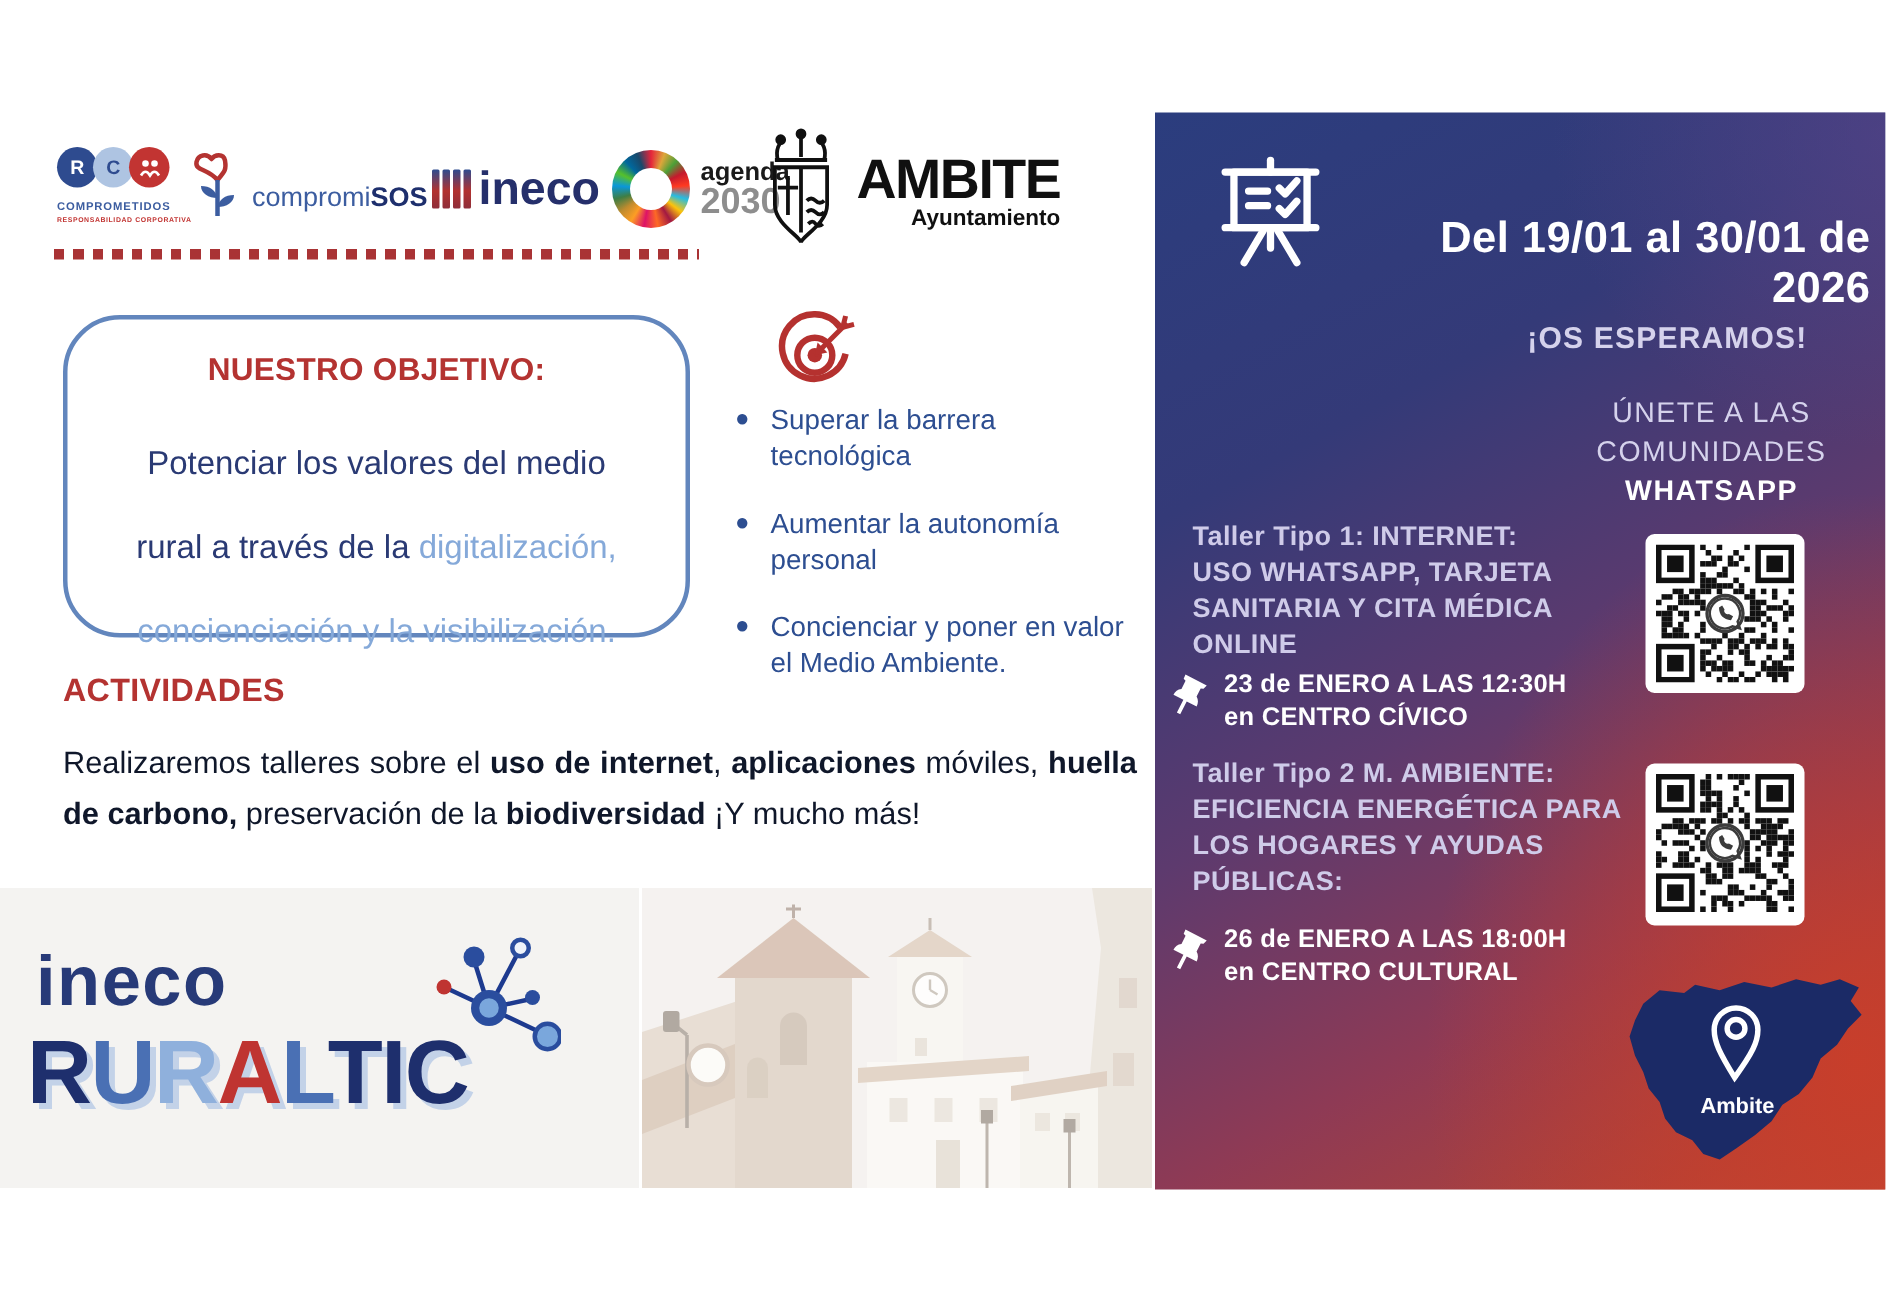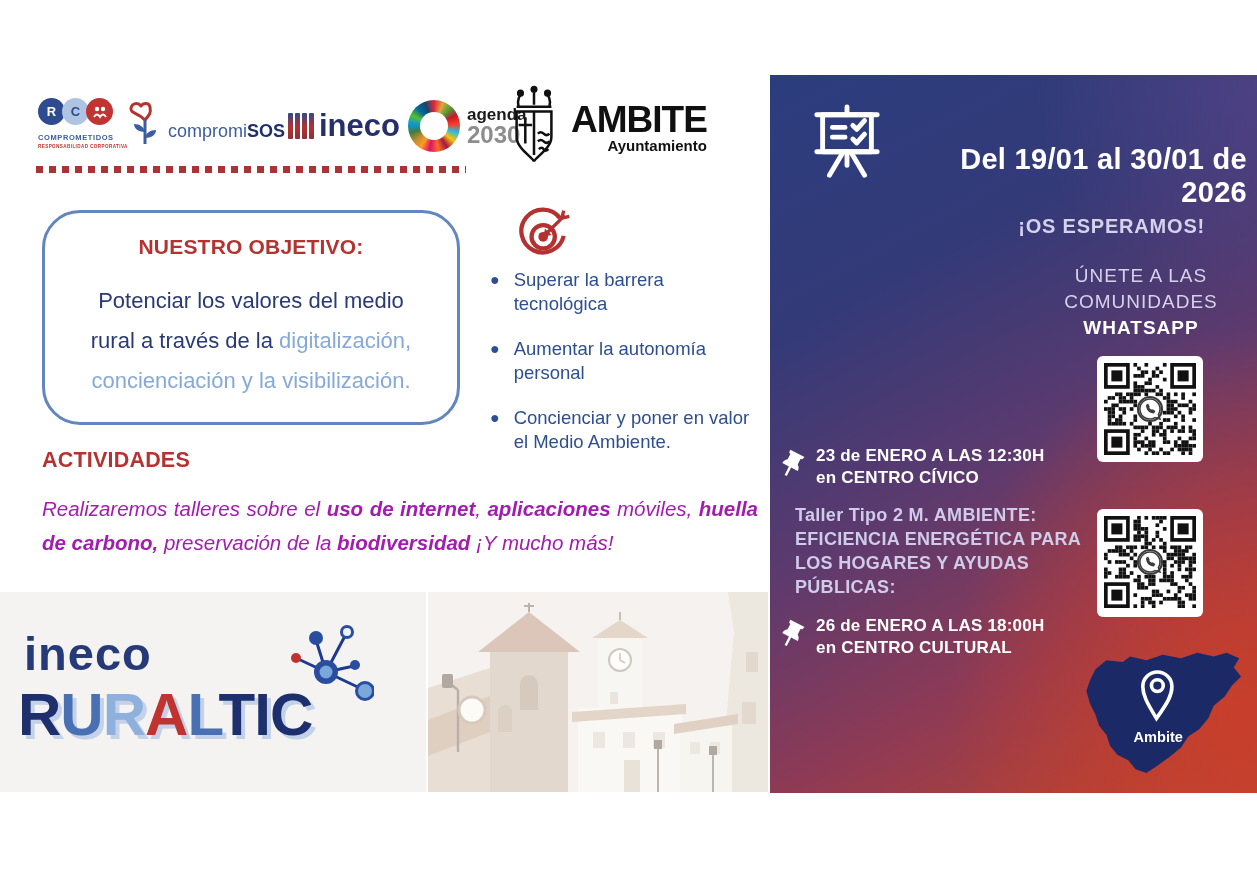--- a/index.html
+++ b/index.html
@@ -44,35 +44,35 @@
                  font-family:"Liberation Sans", sans-serif; }
   .ambite-sub  { font-size:15px; font-weight:bold; color:#101010; text-align:right; margin-top:-4px;}
 
   .dotted-line { position:absolute; left:36px; top:166px; width:430px; height:7px;
      background:repeating-linear-gradient(90deg,#a93335 0 7px,transparent 7px 13px); }
 
   
   .obj-box { position:absolute; left:42px; top:210px; width:418px; height:215px;
      border:3px solid #6286bd; border-radius:38px; padding:22px 30px; text-align:center; background:#fff; }
   .obj-title { color:#b43331; font-weight:bold; font-size:21px; letter-spacing:.2px; }
-  .obj-body  { margin-top:22px; font-size:22px; line-height:40px; }
+  .obj-body  { margin-top:22px; font-size:22px; line-height:56px; }
   .obj-dark  { color:#2a3a74; }
   .obj-light { color:#85a9d9; }
 
   
   .target-icon { position:absolute; left:518px; top:206px; }
   .goal-list { position:absolute; left:490px; top:268px; width:272px; }
   .goal-item { display:flex; margin-bottom:21px; color:#2d4e91; font-size:18.5px; line-height:24px; }
   .goal-item .dot { margin-right:14px; font-size:16px; line-height:24px; }
 
   
   .act-title { position:absolute; left:42px; top:448px; color:#b43331; font-weight:bold;
                font-size:21.5px; letter-spacing:.2px; }
   .act-par { position:absolute; left:42px; top:492px; width:716px; font-size:20.5px;
-             line-height:34px; color:#a21caf; text-align:justify;font-style:italic; }
+             line-height:34px; color:#0f172a; text-align:justify; }
   .act-par b { font-weight:bold; }
 
   
   .brand-block { position:absolute; left:0; top:592px; width:426px; height:200px; background:#f4f3f1; }
   .brand-ineco { position:absolute; left:24px; top:34px; font-size:47px; font-weight:bold;
                  color:#273a78; letter-spacing:1px; }
   .brand-rural { position:absolute; left:18px; top:88px; font-size:60px; font-weight:800;
                  letter-spacing:-1px; }
   .brand-rural span { text-shadow:4px 4px 0 #c3d2e8; }
   .molecule { position:absolute; left:266px; top:28px; }
@@ -296,20 +296,21 @@
 
     <div class="p-date">Del 19/01 al 30/01 de 2026</div>
     <div class="p-wait">¡OS ESPERAMOS!</div>
 
     <div class="p-join">
       <div>ÚNETE A LAS</div>
       <div>COMUNIDADES</div>
       <div class="wa">WHATSAPP</div>
     </div>
 
+    <div class="taller t1">Taller Tipo 1: INTERNET: USO WHATSAPP, TARJETA SANITARIA Y CITA MÉDICA ONLINE</div>
     <svg class="pin pin1" width="30" height="30" viewBox="0 0 24 24">
       <g transform="rotate(-18 12 12)" fill="#ffffff">
         <path d="M13 2 l9 9 -2.2 1.2 -1.4 -.6 -3.4 3.4 c.4 2 -.2 3.6 -1.6 5 l-4.2 -4.2 -5.4 5.4 -1.4 -1.4 5.4 -5.4 -4.2 -4.2 c1.4 -1.4 3 -2 5 -1.6 l3.4 -3.4 -.6 -1.4 z"></path>
       </g>
     </svg>
     <div class="sched s1">
       <div>23 de ENERO A LAS 12:30H</div>
       <div>en CENTRO CÍVICO</div>
     </div>
     <div class="qr qr1"><svg width="92" height="92" viewBox="0 0 92 92">

